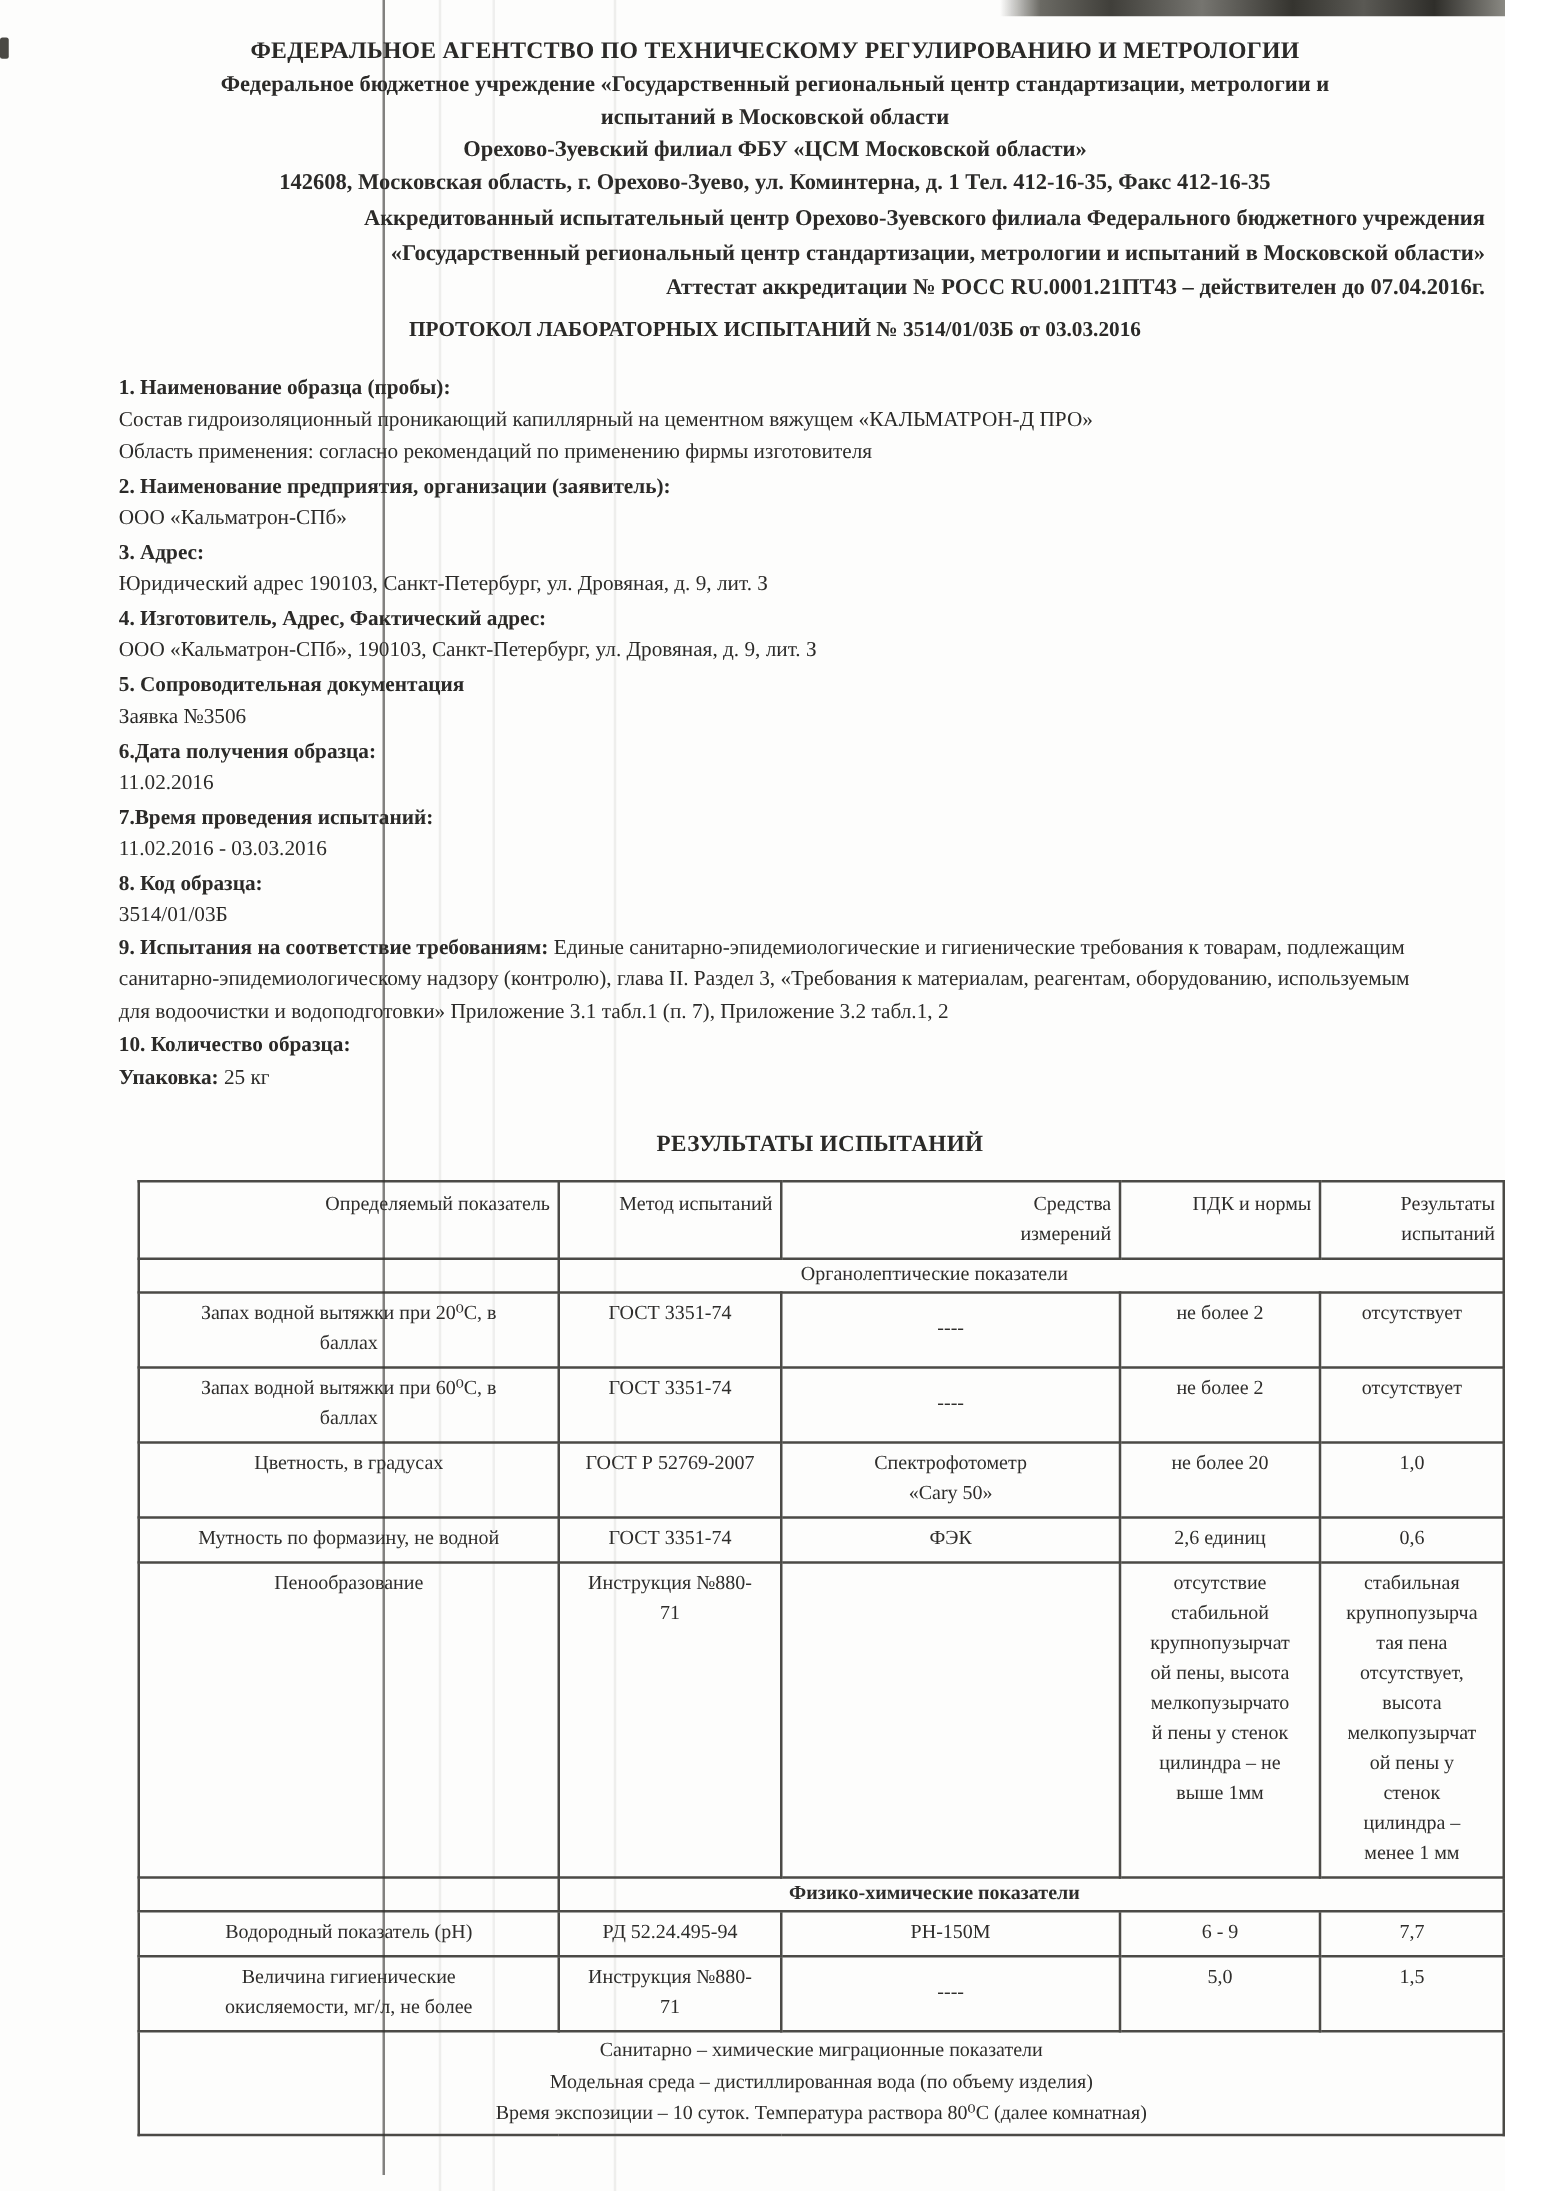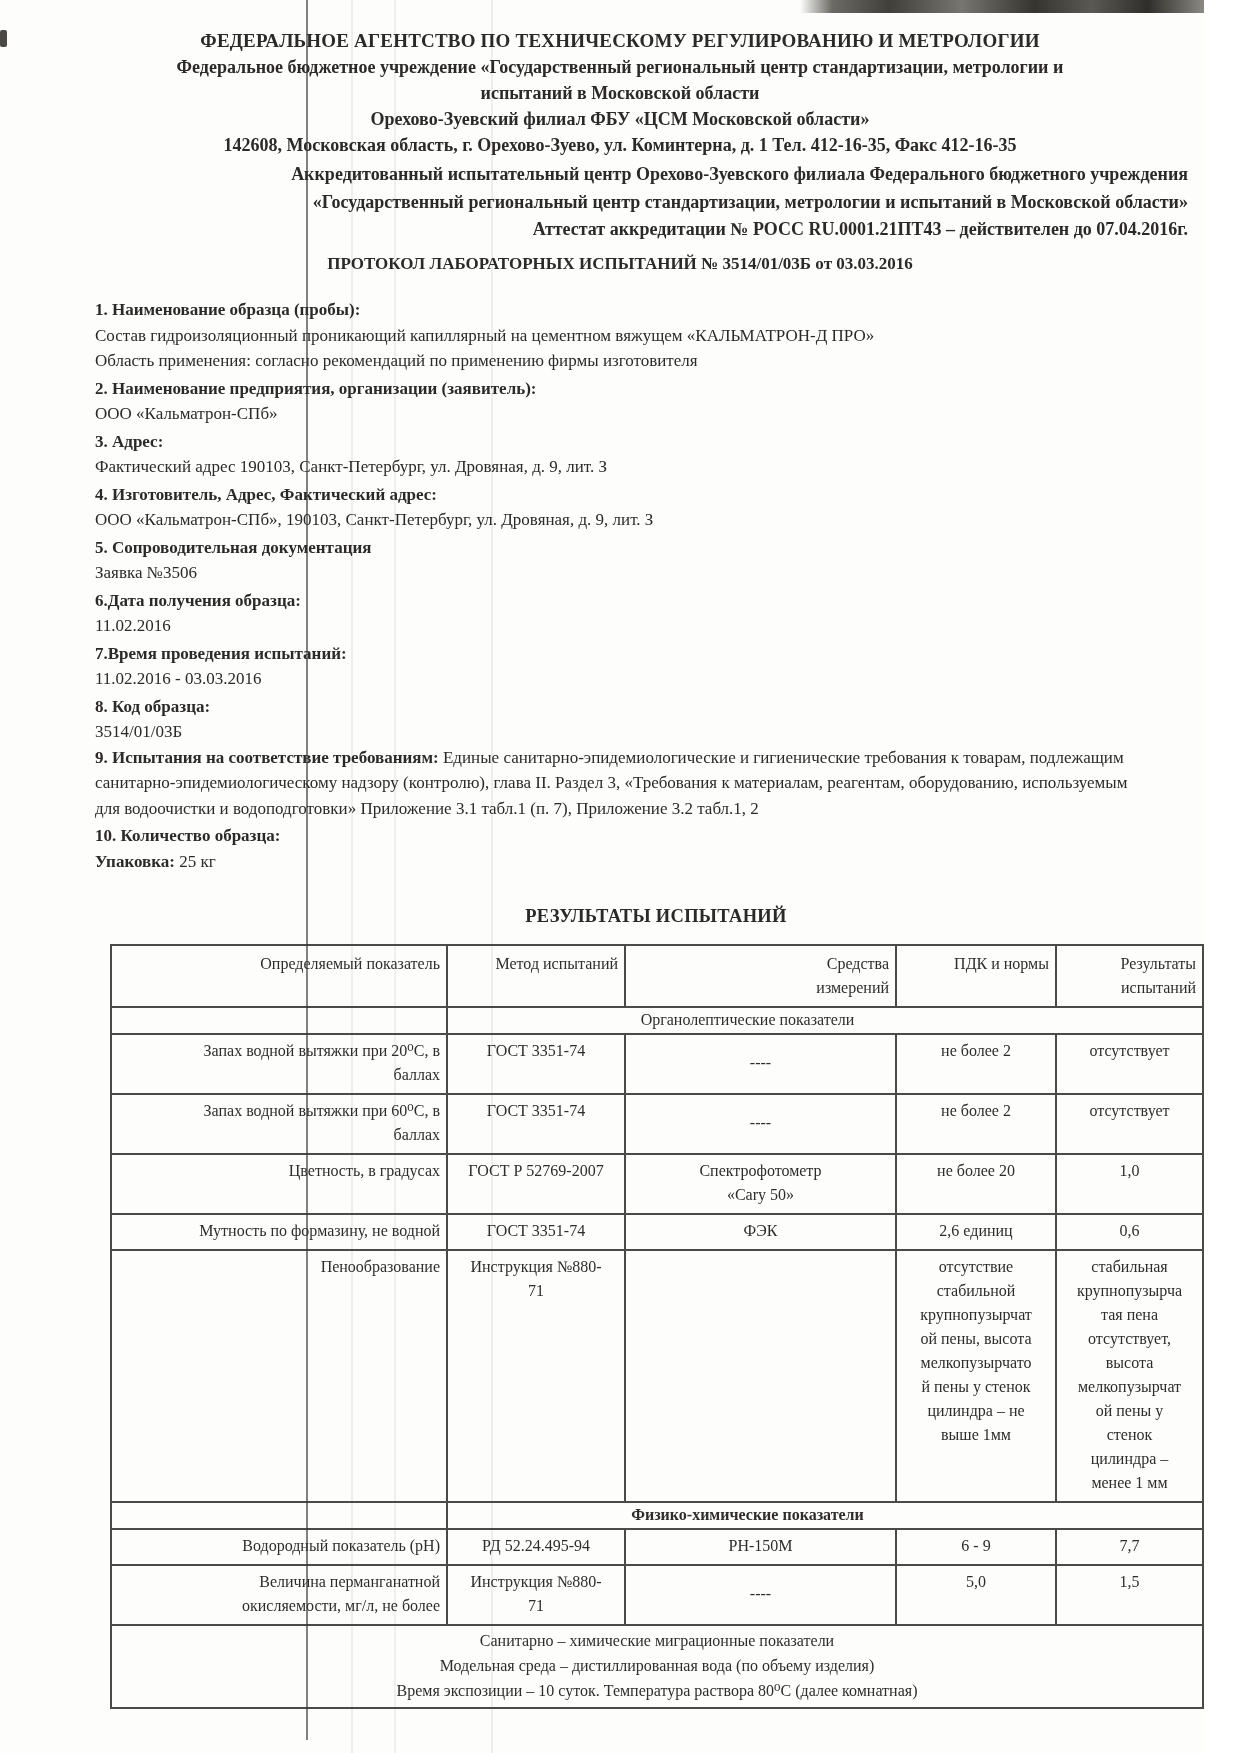--- a/index.html
+++ b/index.html
@@ -57,21 +57,21 @@
     border:2px solid #4b4a46;
     padding:4px 6px 6px 6px;
     line-height:24px;
     white-space:pre-line;
     overflow:hidden;
   }
   .results-table th{
     font-weight:normal;vertical-align:top;text-align:right;padding-top:6px;
   }
   .results-table td{vertical-align:top;text-align:center;}
-  .results-table td.c0{text-align:right;}
+  .results-table td.c0{text-align:center;}
   .results-table td.dash{vertical-align:middle;line-height:18px;}
   .results-table td.al{text-align:left;}
   .results-table tr.section td{padding:1px 4px 2px 19px;line-height:22px;}
   .results-table tr.section td.sec-text{text-align:center;}
   .results-table tr.section td.sec-text .sec-inner{display:inline-block;transform:translateX(-85px);}
   .results-table tr.section.bold td{font-weight:bold;}
   .results-table tr.banner td{padding:2px 4px 4px 4px;line-height:25px;text-align:center;}
 </style>
 </head>
 <body>
@@ -97,21 +97,21 @@
     </div>
   <div class="protocol-title">ПРОТОКОЛ ЛАБОРАТОРНЫХ ИСПЫТАНИЙ № 3514/01/03Б от 03.03.2016</div>
 
   <div class="items" id="items">
       <p class="item-label">1. Наименование образца (пробы):</p>
       <p class="item-line">Состав гидроизоляционный проникающий капиллярный на цементном вяжущем «КАЛЬМАТРОН-Д ПРО»</p>
       <p class="item-line">Область применения: согласно рекомендаций по применению фирмы изготовителя</p>
       <p class="item-label">2. Наименование предприятия, организации (заявитель):</p>
       <p class="item-line">ООО «Кальматрон-СПб»</p>
       <p class="item-label">3.  Адрес:</p>
-      <p class="item-line">Фактический адрес 190103, Санкт-Петербург, ул. Дровяная, д. 9, лит. З</p>
+      <p class="item-line">Юридический адрес 190103, Санкт-Петербург, ул. Дровяная, д. 9, лит. З</p>
       <p class="item-label">4.  Изготовитель, Адрес, Фактический адрес:</p>
       <p class="item-line">ООО «Кальматрон-СПб», 190103, Санкт-Петербург, ул. Дровяная, д. 9, лит. З</p>
       <p class="item-label">5. Сопроводительная документация</p>
       <p class="item-line">Заявка  №3506</p>
       <p class="item-label">6.Дата получения образца:</p>
       <p class="item-line">11.02.2016</p>
       <p class="item-label">7.Время проведения испытаний:</p>
       <p class="item-line">11.02.2016 - 03.03.2016</p>
       <p class="item-label">8. Код образца:</p>
       <p class="item-line">3514/01/03Б</p>
@@ -206,21 +206,21 @@
           <td class="sec-text" colspan="4"><span class="sec-inner">Физико-химические показатели</span></td>
         </tr>
         <tr>
           <td class="c0">Водородный показатель (рН)</td>
           <td class="c1">РД 52.24.495-94</td>
           <td class="c2">РН-150М</td>
           <td class="c3">6 - 9</td>
           <td class="c4">7,7</td>
         </tr>
         <tr>
-          <td class="c0">Величина перманганатной
+          <td class="c0">Величина гигиенические
 окисляемости, мг/л, не более</td>
           <td class="c1">Инструкция №880-
 71</td>
           <td class="c2 dash">----</td>
           <td class="c3">5,0</td>
           <td class="c4">1,5</td>
         </tr>
         <tr class="banner">
           <td colspan="5"><div>Санитарно – химические миграционные показатели</div><div>Модельная среда – дистиллированная вода (по объему изделия)</div><div>Время экспозиции – 10 суток. Температура  раствора 80⁰С (далее комнатная)</div></td>
         </tr>

